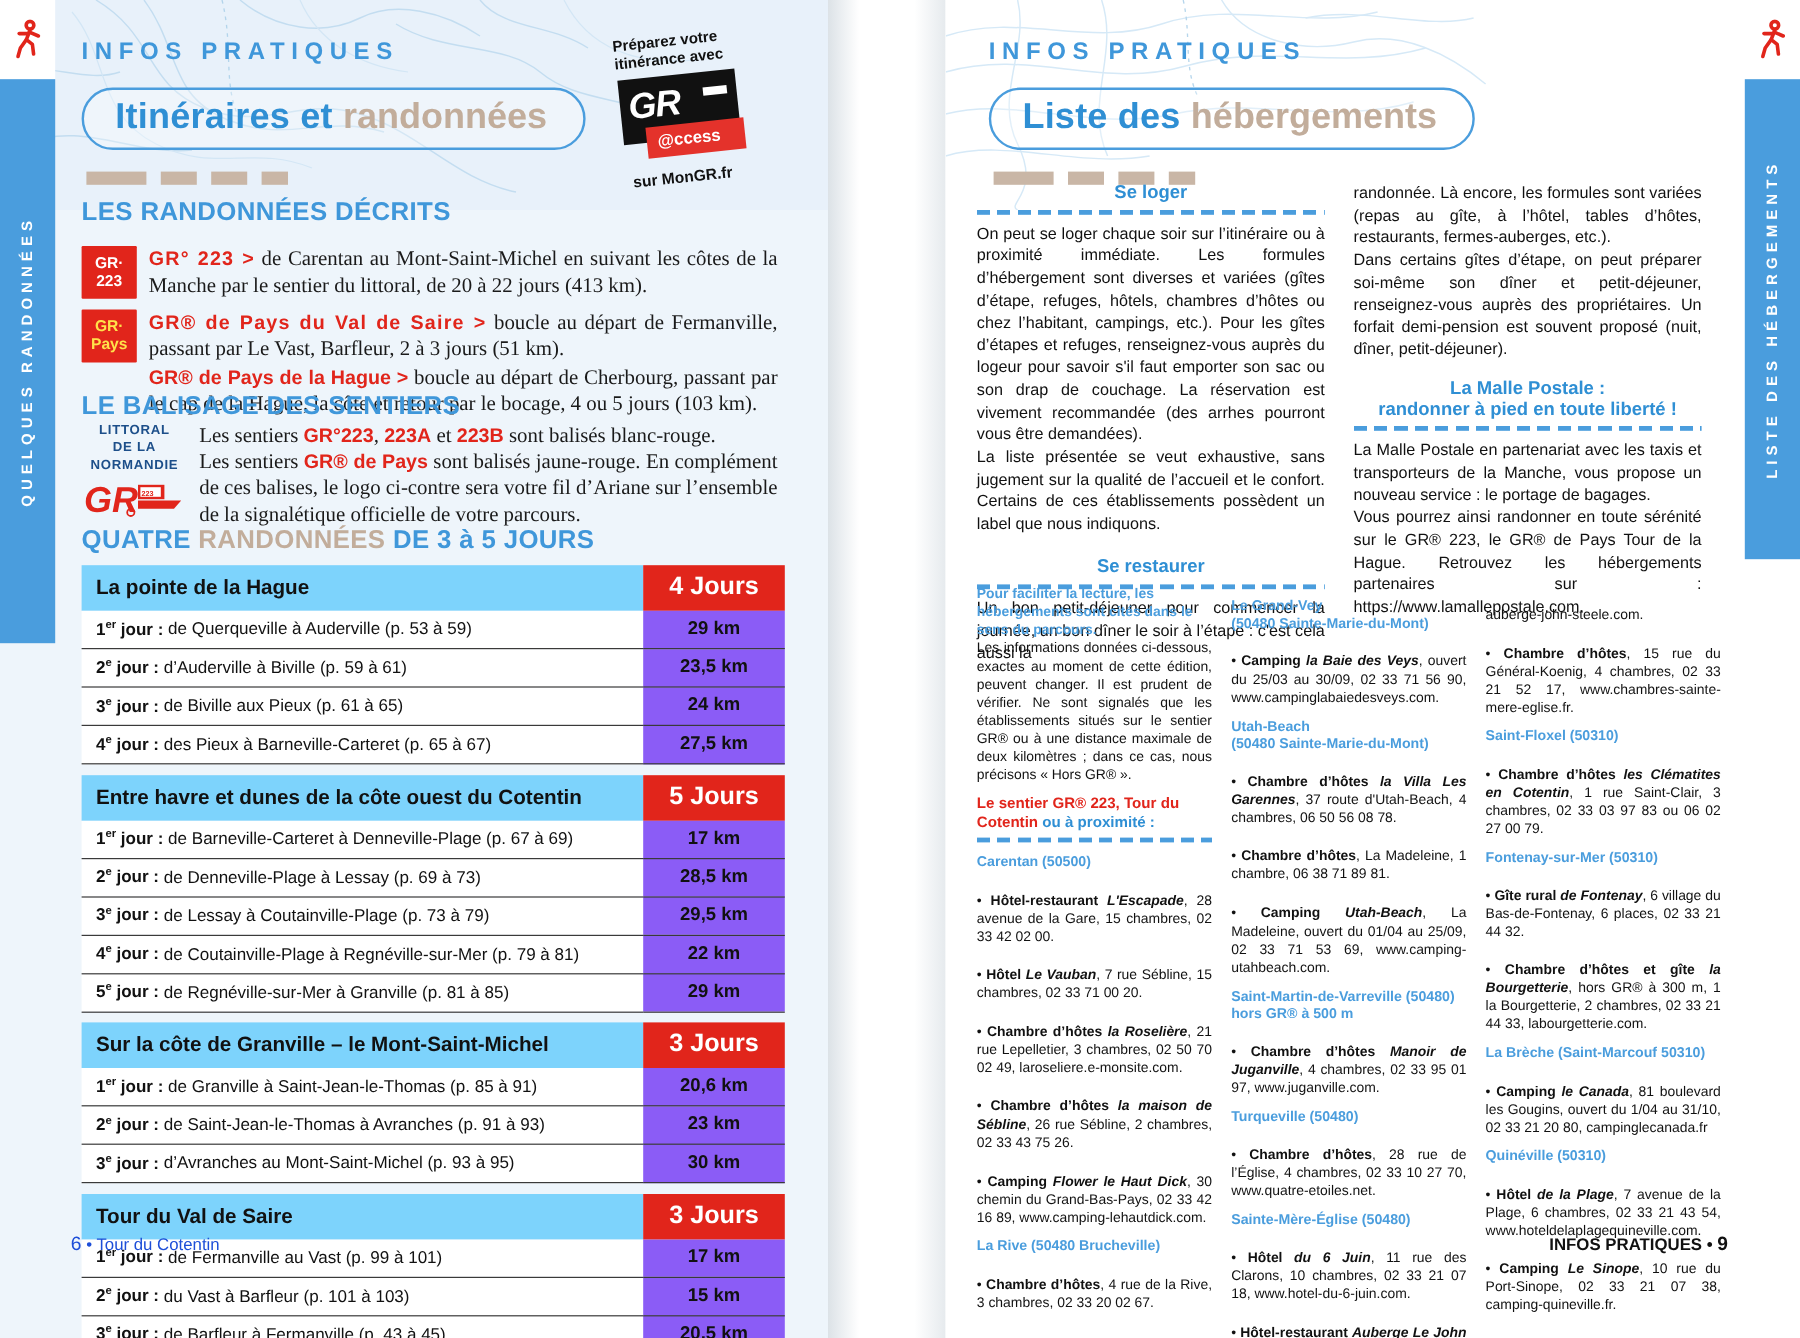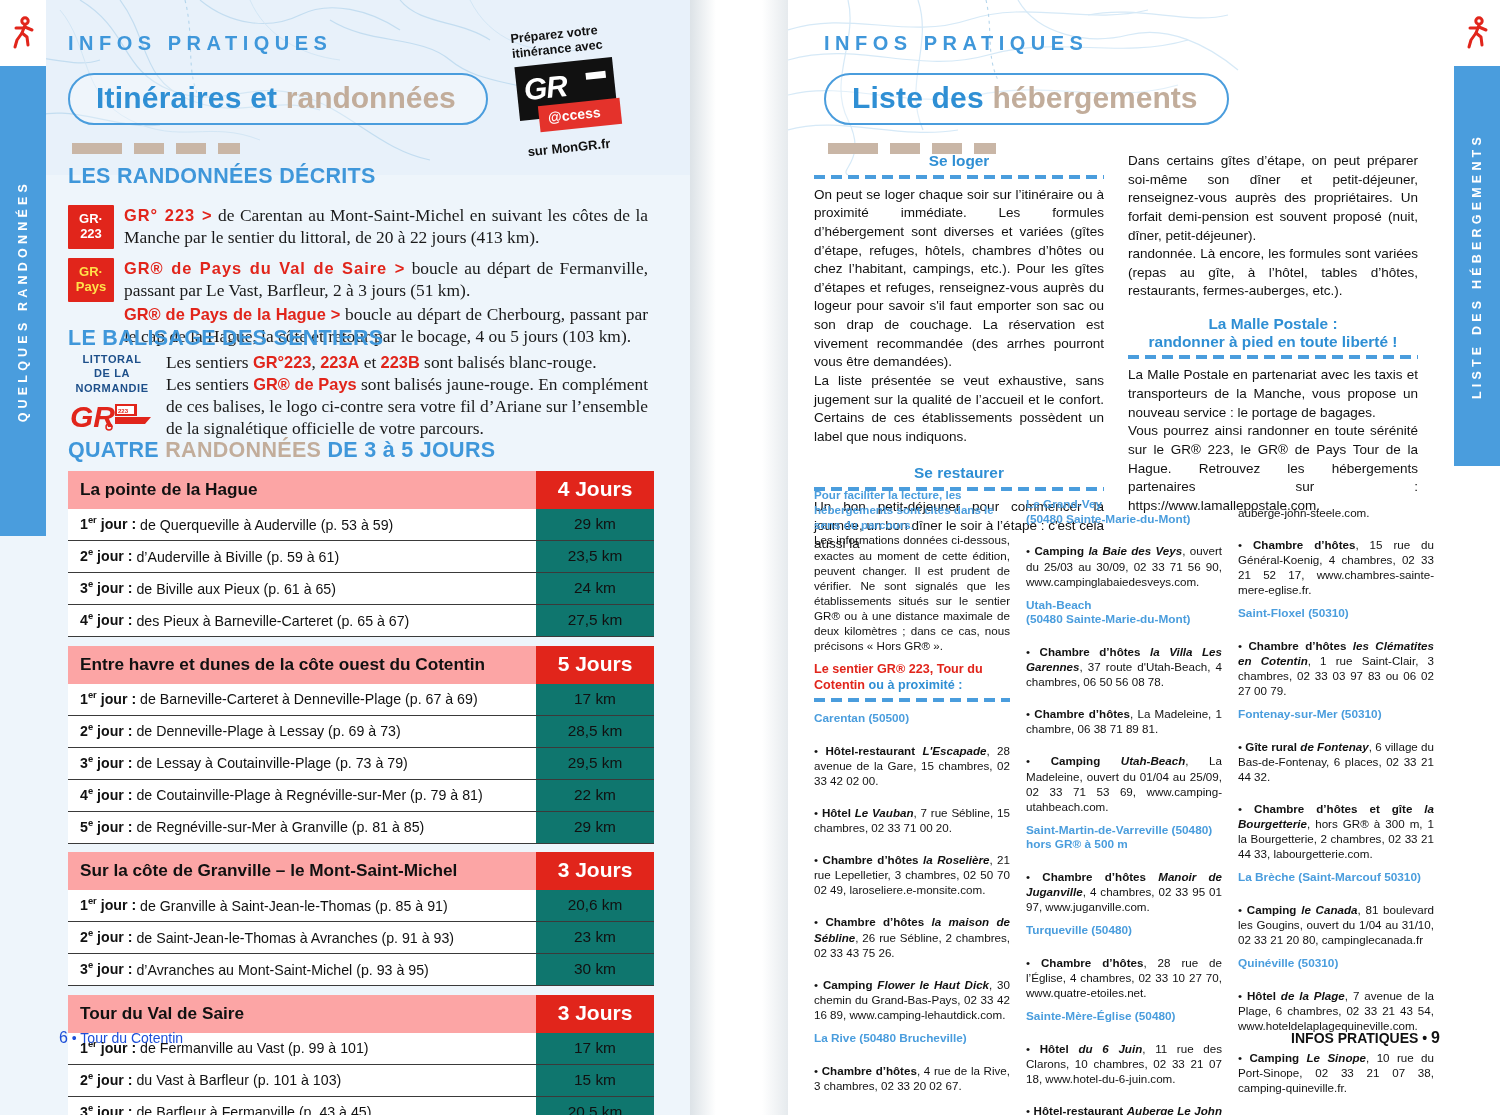--- a/index.html
+++ b/index.html
@@ -118,36 +118,36 @@
   .para .redsp { color: #e1251b; font-family: "Liberation Sans", sans-serif; font-weight: bold; font-size: 16.4px; letter-spacing: 1px; }
 
   .lit-logo { width: 88px; flex: 0 0 auto; text-align: center; }
   .lit-logo .lt {
     font-weight: bold; font-size: 11px; color: #1d4f8a; letter-spacing: .6px; line-height: 1.3;
   }
   .grfoot { margin-top: 2px; }
 
   
   table.rando { width: 586px; border-collapse: collapse; margin-top: 8px; }
-  table.rando tr.grp td { background: #fca5a5; }
+  table.rando tr.grp td { background: #7dd3fc; }
   table.rando tr.grp td.name {
     font-weight: bold; font-size: 17.2px; color: #111; padding: 8px 10px 9px 12px;
   }
   table.rando tr.grp td.days {
     background: #e1251b; color: #ffffff; font-weight: bold; font-size: 21px;
     text-align: center; width: 118px; padding: 5px 6px 7px;
   }
   table.rando tr.step td {
     border-bottom: 1.6px solid #3a3a3a; background: #ffffff;
   }
   table.rando tr.step td.lbl {
     font-size: 14.2px; color: #111; padding: 6px 10px 7px 12px; font-weight: 500;
   }
   table.rando tr.step td.km {
-    background: #0f766e; font-weight: normal; font-size: 15.4px; color: #111;
+    background: #8b5cf6; font-weight: bold; font-size: 15.4px; color: #111;
     text-align: center; width: 118px; padding: 6px 6px 7px;
   }
   table.rando tr.spacer td { height: 9px; background: transparent; border: none; }
   sup.ord { font-size: .66em; vertical-align: super; }
 
   .folio { position: absolute; left: 59px; bottom: 68px; font-weight: normal; font-size: 14px; color: #1d4ed8; }
   .folio .num { font-size: 16px; }
   .folio-r { position: absolute; right: 60px; bottom: 68px; font-weight: bold; font-size: 14px; color: #111; padding-left: 24px; }
   .folio-r .num { font-size: 16px; }
 
@@ -486,22 +486,22 @@
         <div class="sub-h">Se loger</div>
         <div class="dotted"></div>
         <div class="rtext">On peut se loger chaque soir sur l’itinéraire ou à proximité immédiate. Les formules d’hébergement sont diverses et variées (gîtes d’étape, refuges, hôtels, chambres d’hôtes ou chez l’habitant, campings, etc.). Pour les gîtes d’étapes et refuges, renseignez-vous auprès du logeur pour savoir s'il faut emporter son sac ou son drap de couchage. La réservation est vivement recommandée (des arrhes pourront vous être demandées).</div>
         <div class="rtext">La liste présentée se veut exhaustive, sans jugement sur la qualité de l’accueil et le confort. Certains de ces établissements possèdent un label que nous indiquons.</div>
         <div style="height:18px"></div>
         <div class="sub-h">Se restaurer</div>
         <div class="dotted"></div>
         <div class="rtext">Un bon petit-déjeuner pour commencer la journée, un bon dîner le soir à l’étape : c'est cela aussi la</div>
       </div>
       <div class="rp-col">
+        <div class="rtext">randonnée. Là encore, les formules sont variées (repas au gîte, à l’hôtel, tables d’hôtes, restaurants, fermes-auberges, etc.).</div>
         <div class="rtext">Dans certains gîtes d’étape, on peut préparer soi-même son dîner et petit-déjeuner, renseignez-vous auprès des propriétaires. Un forfait demi-pension est souvent proposé (nuit, dîner, petit-déjeuner).</div>
-        <div class="rtext">randonnée. Là encore, les formules sont variées (repas au gîte, à l’hôtel, tables d’hôtes, restaurants, fermes-auberges, etc.).</div>
         <div style="height:14px"></div>
         <div class="sub-h">La Malle Postale :</div>
         <div class="sub-h">randonner à pied en toute liberté !</div>
         <div class="dotted"></div>
         <div class="rtext">La Malle Postale en partenariat avec les taxis et transporteurs de la Manche, vous propose un nouveau service : le portage de bagages.</div>
         <div class="rtext">Vous pourrez ainsi randonner en toute sérénité sur le GR® 223, le GR® de Pays Tour de la Hague. Retrouvez les hébergements partenaires sur : https://www.lamallepostale.com.</div>
       </div>
     </div>
 
     <div class="listing">

